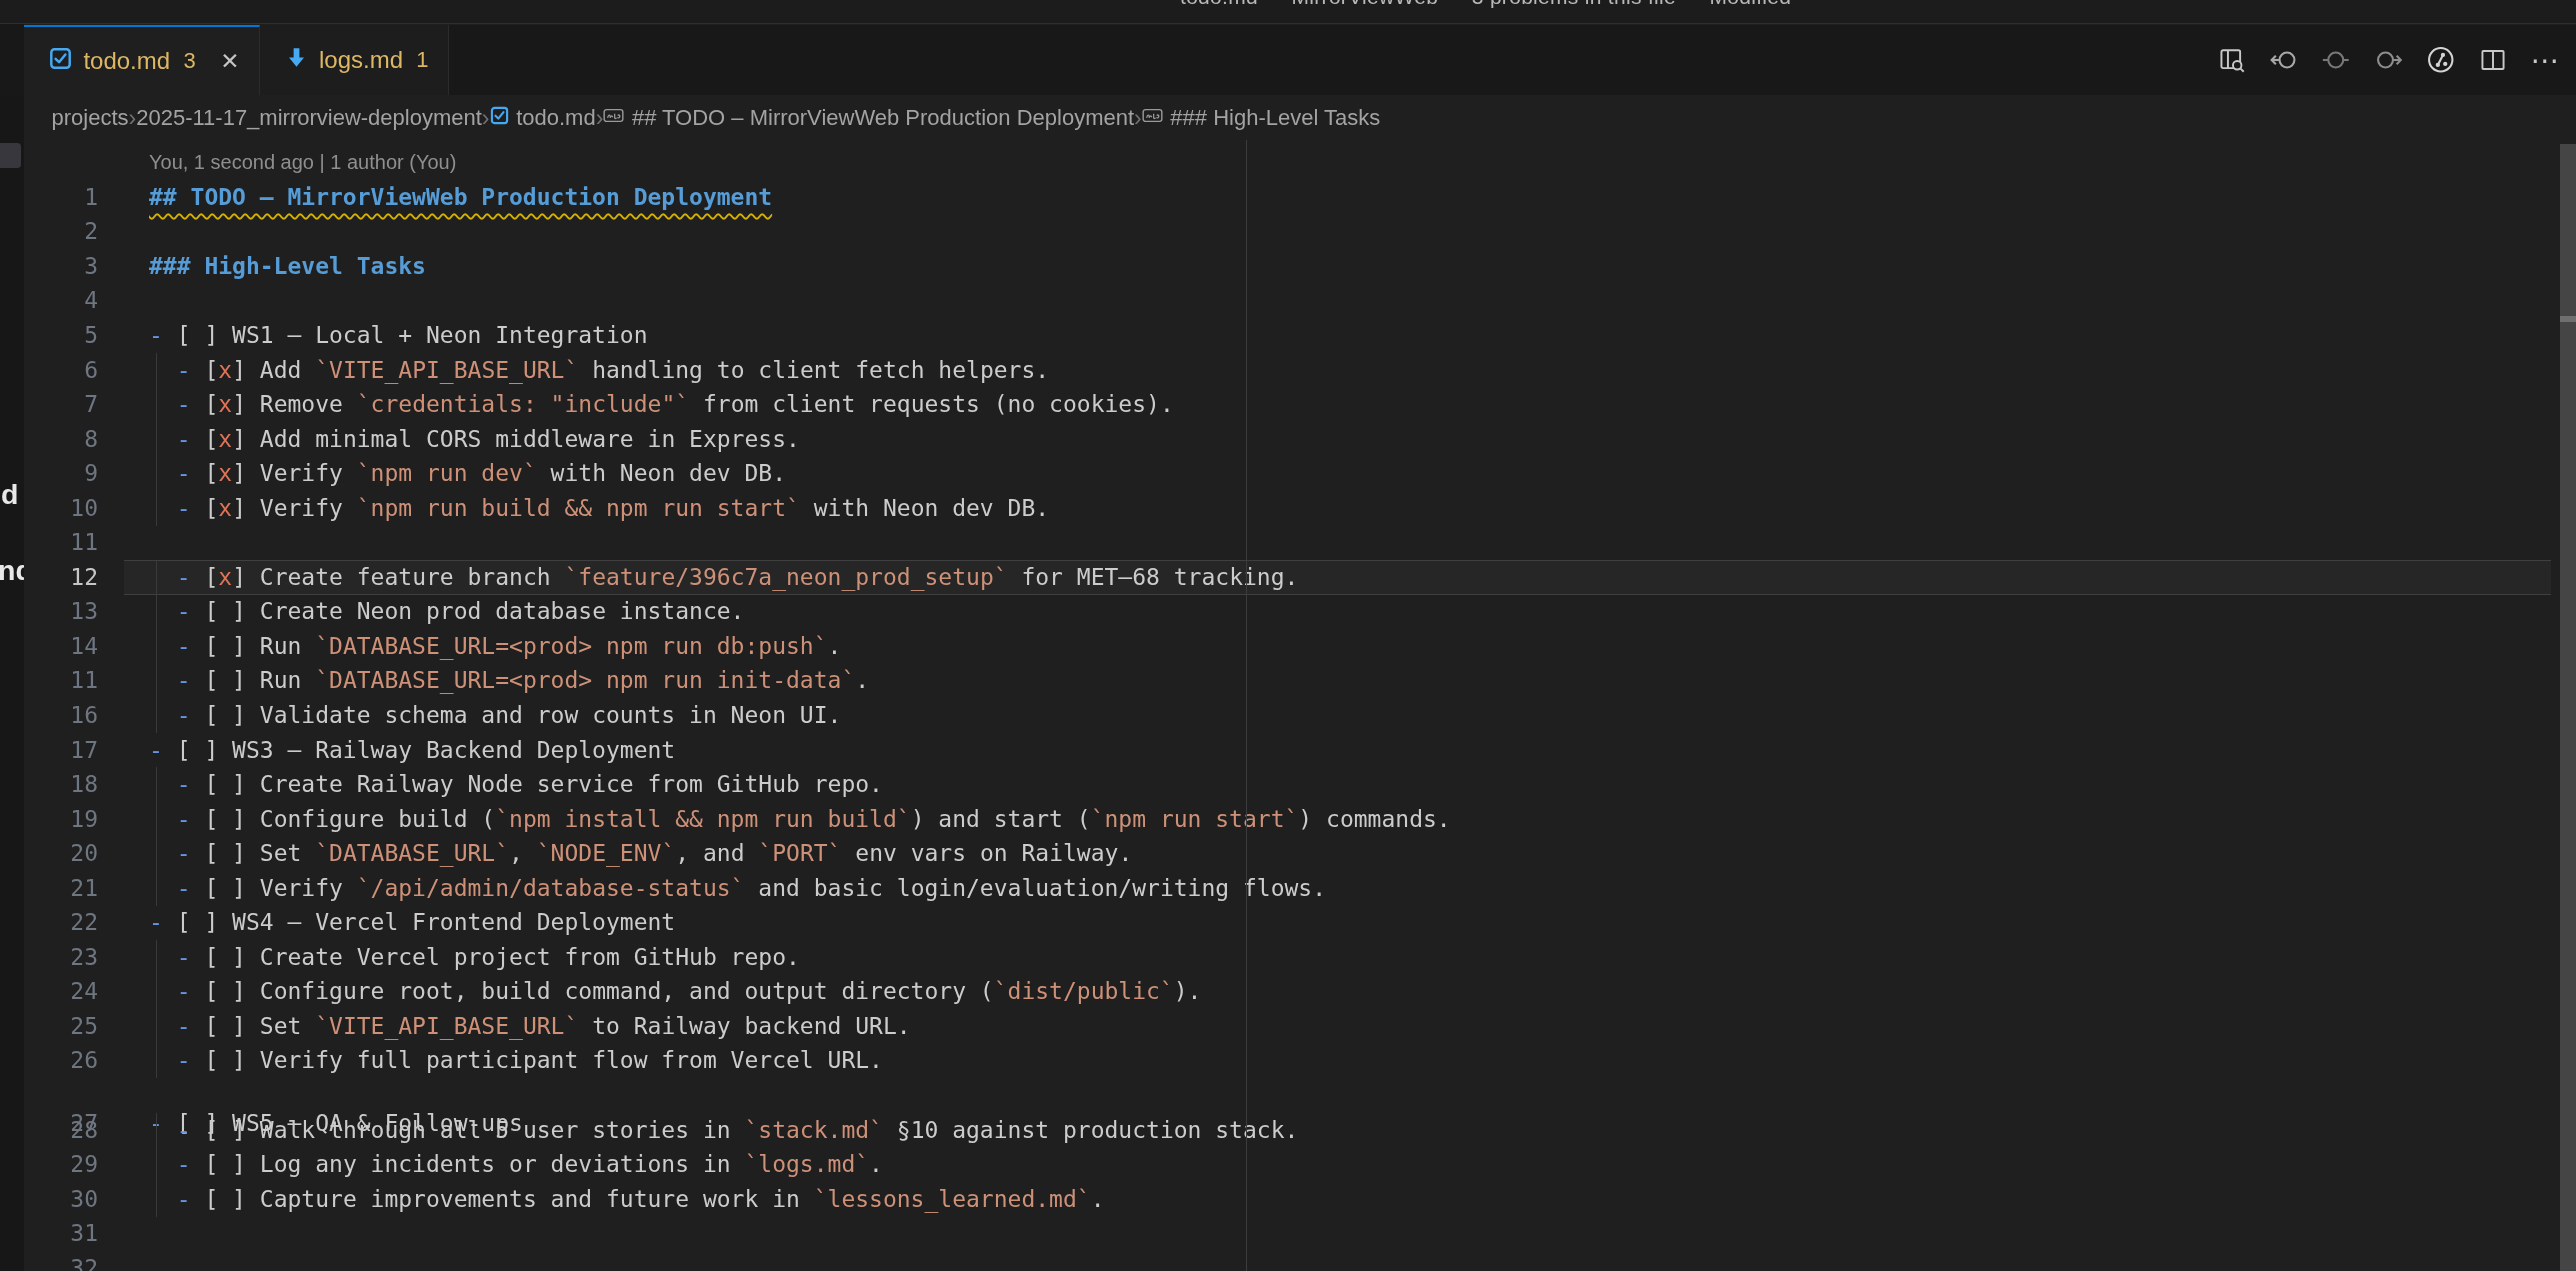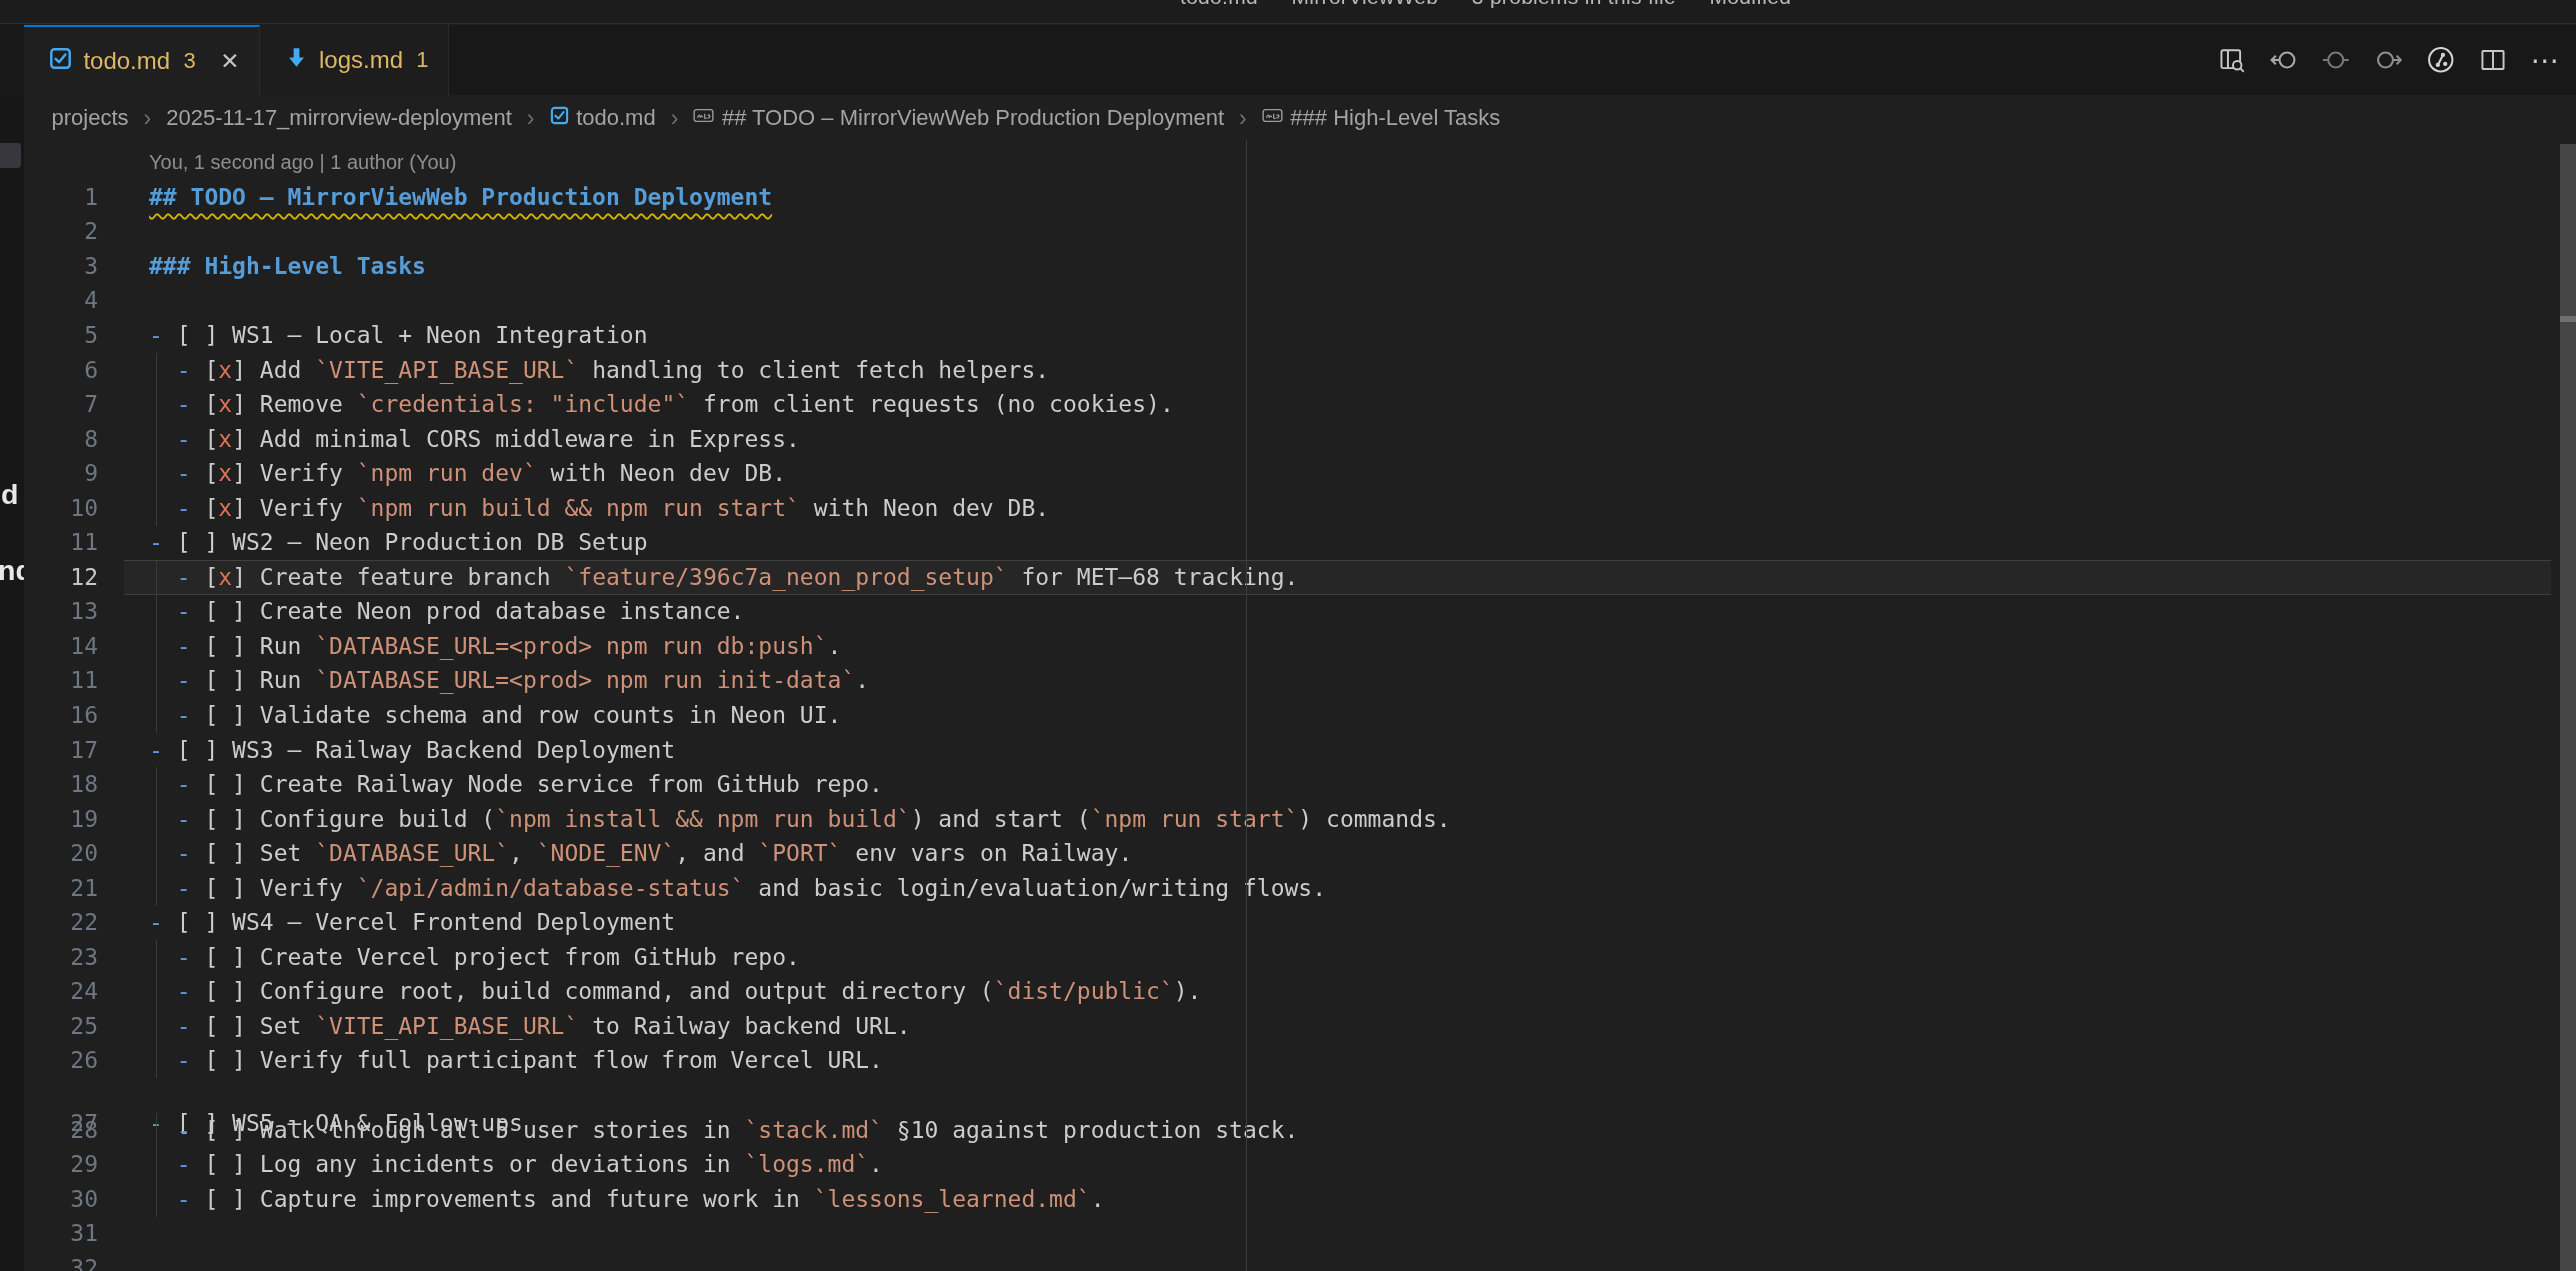--- a/index.html
+++ b/index.html
@@ -29,21 +29,21 @@
   .tab.inactive{background:#1d1d1d;}
   .tab .fname{color:var(--tab_modified,#ddb763);}
   .tab .badge{color:var(--tab_modified,#ddb763);font-size:22px;margin-left:1.9px;}
   .tab .close{color:#c5c5c5;font-size:23px;margin-left:13.3px;}
   .editor-actions{position:absolute;right:15px;top:25px;height:70px;display:flex;align-items:center;gap:25px;}
   .editor-actions svg, .editor-actions .dots{display:block;}
   .dots{color:#c8c8c8;font-size:28.5px;letter-spacing:1.9px;line-height:25px;}
 
   
   .breadcrumbs{position:absolute;left:24px;top:95px;width:2536px;height:46px;background:var(--editor_bg,#1f1f1f);
-               display:flex;align-items:center;gap:15px;padding-left:27.5px;font-size:22px;
+               display:flex;align-items:center;gap:0;padding-left:27.5px;font-size:22px;
                color:var(--breadcrumb,#a3a3a3);white-space:nowrap;}
   .crumb{display:flex;align-items:center;gap:7.6px;cursor:pointer;}
   .crumb-sep{color:#707070;font-size:23px;}
   .mini-icon{display:inline-block;}
 
   
   .rows{position:absolute;left:24px;top:0;width:2536px;height:1272px;}
   .row{position:absolute;left:0;width:100%;height:35px;line-height:35px;
        font-family:"DejaVu Sans Mono",monospace;font-size:23px;white-space:pre;}
   .row .ln{position:absolute;left:0;top:0;width:74px;text-align:right;color:var(--line_number,#6e7681);}
@@ -196,21 +196,21 @@
     <div class="row" style="top: 180px;"><span class="ln">1</span><span class="code sq"><span class="tok-h">## TODO – MirrorViewWeb Production Deployment</span></span></div>
     <div class="row" style="top: 214px;"><span class="ln">2</span><span class="code"></span></div>
     <div class="row" style="top: 249px;"><span class="ln">3</span><span class="code"><span class="tok-h">### High-Level Tasks</span></span></div>
     <div class="row" style="top: 283px;"><span class="ln">4</span><span class="code"></span></div>
     <div class="row" style="top: 318px;"><span class="ln">5</span><span class="code"><span class="tok-d">-</span><span class="tok-p"> [ ] WS1 – Local + Neon Integration</span></span></div>
     <div class="row" style="top: 353px;"><div class="guide"></div><span class="ln">6</span><span class="code"><span class="tok-p">  </span><span class="tok-d">-</span><span class="tok-p"> [</span><span class="tok-x">x</span><span class="tok-p">] Add </span><span class="tok-c">`VITE_API_BASE_URL`</span><span class="tok-p"> handling to client fetch helpers.</span></span></div>
     <div class="row" style="top: 387px;"><div class="guide"></div><span class="ln">7</span><span class="code"><span class="tok-p">  </span><span class="tok-d">-</span><span class="tok-p"> [</span><span class="tok-x">x</span><span class="tok-p">] Remove </span><span class="tok-c">`credentials: "include"`</span><span class="tok-p"> from client requests (no cookies).</span></span></div>
     <div class="row" style="top: 422px;"><div class="guide"></div><span class="ln">8</span><span class="code"><span class="tok-p">  </span><span class="tok-d">-</span><span class="tok-p"> [</span><span class="tok-x">x</span><span class="tok-p">] Add minimal CORS middleware in Express.</span></span></div>
     <div class="row" style="top: 456px;"><div class="guide"></div><span class="ln">9</span><span class="code"><span class="tok-p">  </span><span class="tok-d">-</span><span class="tok-p"> [</span><span class="tok-x">x</span><span class="tok-p">] Verify </span><span class="tok-c">`npm run dev`</span><span class="tok-p"> with Neon dev DB.</span></span></div>
     <div class="row" style="top: 491px;"><div class="guide"></div><span class="ln">10</span><span class="code"><span class="tok-p">  </span><span class="tok-d">-</span><span class="tok-p"> [</span><span class="tok-x">x</span><span class="tok-p">] Verify </span><span class="tok-c">`npm run build &amp;&amp; npm run start`</span><span class="tok-p"> with Neon dev DB.</span></span></div>
-    <div class="row" style="top: 525px;"><span class="ln">11</span><span class="code"><span class="tok-d">-</span><span class="tok-p"> [ ] WS2 – Neon Production DB Setup</span></span></div>
+    <div class="row" style="top: 525px;"><span class="ln">11</span></div>
     <div class="row active" style="top: 560px;"><div class="hl"></div><div class="guide"></div><span class="ln">12</span><span class="code"><span class="tok-p">  </span><span class="tok-d">-</span><span class="tok-p"> [</span><span class="tok-x">x</span><span class="tok-p">] Create feature branch </span><span class="tok-c">`feature/396c7a_neon_prod_setup`</span><span class="tok-p"> for MET–68 tracking.</span></span></div>
     <div class="row" style="top: 594px;"><div class="guide"></div><span class="ln">13</span><span class="code"><span class="tok-p">  </span><span class="tok-d">-</span><span class="tok-p"> [ ] Create Neon prod database instance.</span></span></div>
     <div class="row" style="top: 629px;"><div class="guide"></div><span class="ln">14</span><span class="code"><span class="tok-p">  </span><span class="tok-d">-</span><span class="tok-p"> [ ] Run </span><span class="tok-c">`DATABASE_URL=&lt;prod&gt; npm run db:push`</span><span class="tok-p">.</span></span></div>
     <div class="row" style="top: 663px;"><div class="guide"></div><span class="ln">11</span><span class="code"><span class="tok-p">  </span><span class="tok-d">-</span><span class="tok-p"> [ ] Run </span><span class="tok-c">`DATABASE_URL=&lt;prod&gt; npm run init-data`</span><span class="tok-p">.</span></span></div>
     <div class="row" style="top: 698px;"><div class="guide"></div><span class="ln">16</span><span class="code"><span class="tok-p">  </span><span class="tok-d">-</span><span class="tok-p"> [ ] Validate schema and row counts in Neon UI.</span></span></div>
     <div class="row" style="top: 733px;"><span class="ln">17</span><span class="code"><span class="tok-d">-</span><span class="tok-p"> [ ] WS3 – Railway Backend Deployment</span></span></div>
     <div class="row" style="top: 767px;"><div class="guide"></div><span class="ln">18</span><span class="code"><span class="tok-p">  </span><span class="tok-d">-</span><span class="tok-p"> [ ] Create Railway Node service from GitHub repo.</span></span></div>
     <div class="row" style="top: 802px;"><div class="guide"></div><span class="ln">19</span><span class="code"><span class="tok-p">  </span><span class="tok-d">-</span><span class="tok-p"> [ ] Configure build (</span><span class="tok-c">`npm install &amp;&amp; npm run build`</span><span class="tok-p">) and start (</span><span class="tok-c">`npm run start`</span><span class="tok-p">) commands.</span></span></div>
     <div class="row" style="top: 836px;"><div class="guide"></div><span class="ln">20</span><span class="code"><span class="tok-p">  </span><span class="tok-d">-</span><span class="tok-p"> [ ] Set </span><span class="tok-c">`DATABASE_URL`</span><span class="tok-p">, </span><span class="tok-c">`NODE_ENV`</span><span class="tok-p">, and </span><span class="tok-c">`PORT`</span><span class="tok-p"> env vars on Railway.</span></span></div>
     <div class="row" style="top: 871px;"><div class="guide"></div><span class="ln">21</span><span class="code"><span class="tok-p">  </span><span class="tok-d">-</span><span class="tok-p"> [ ] Verify </span><span class="tok-c">`/api/admin/database-status`</span><span class="tok-p"> and basic login/evaluation/writing flows.</span></span></div>

